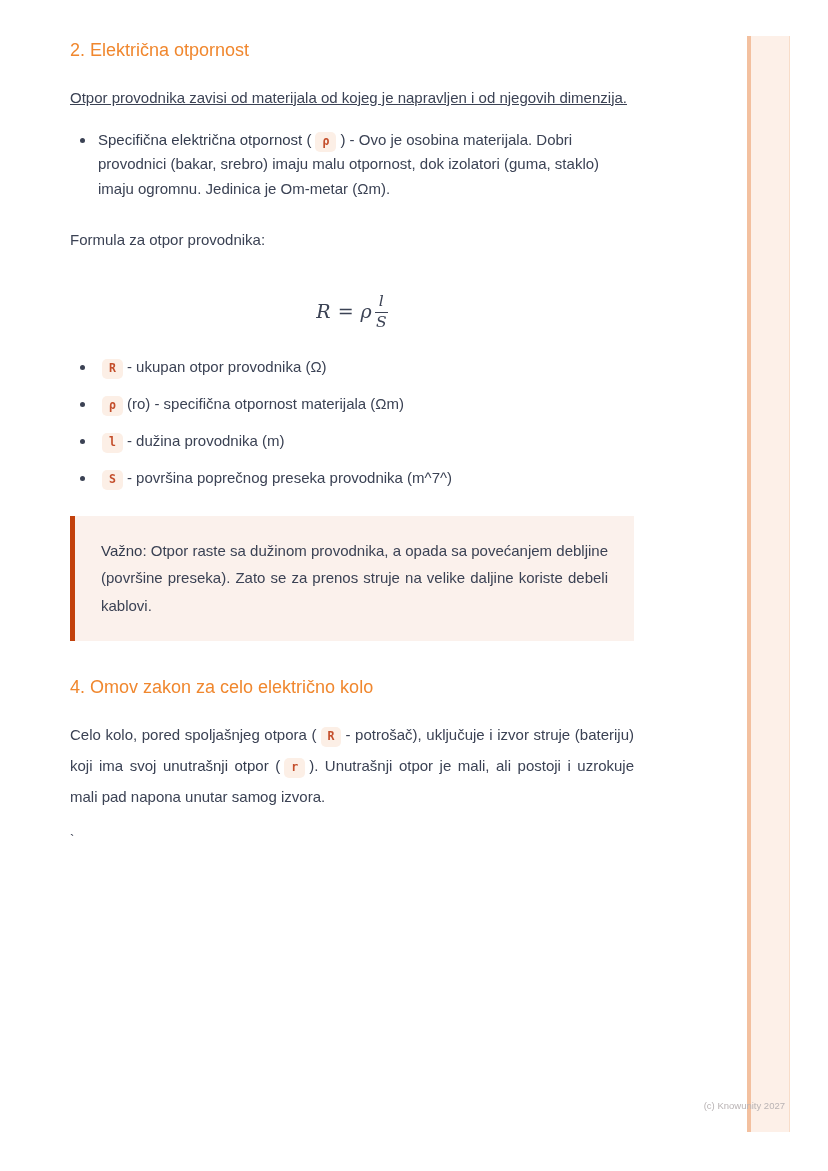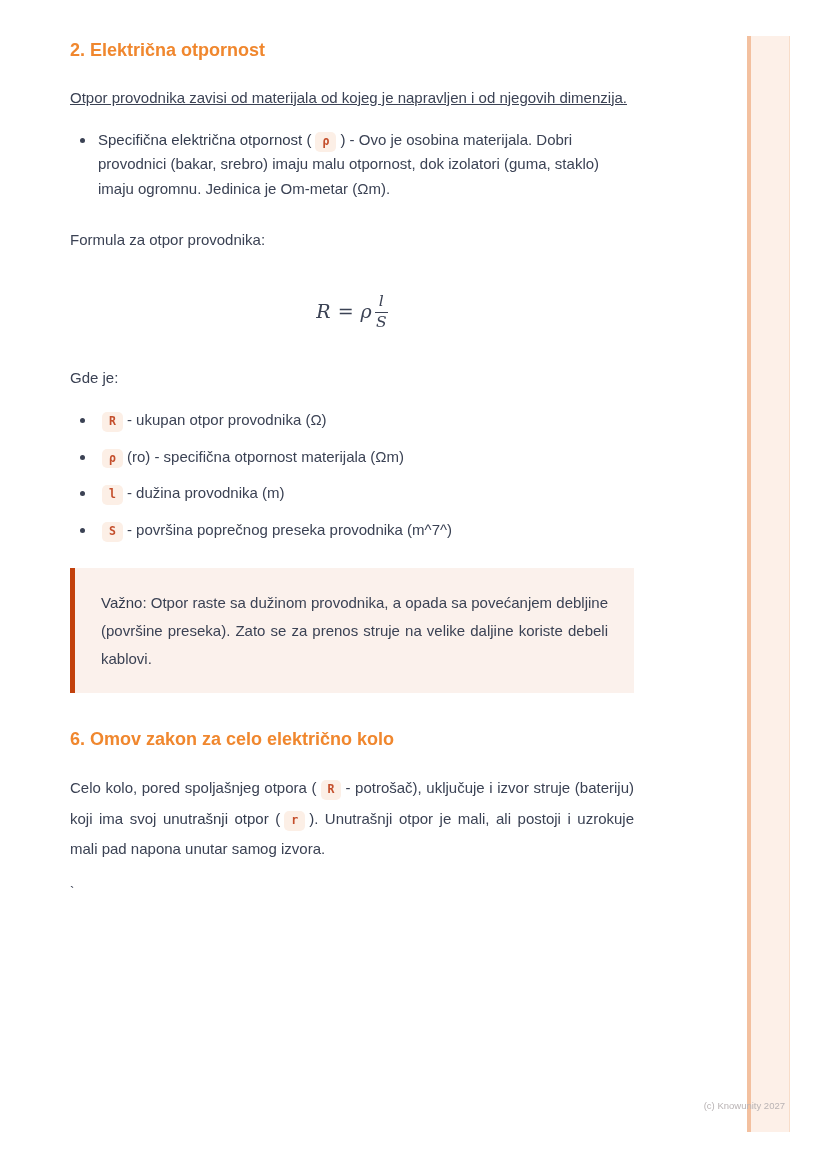--- a/index.html
+++ b/index.html
@@ -38,21 +38,21 @@
   }
   .content {
     position: absolute;
     left: 70px; top: 0;
     width: 564px;
     z-index: 2;
   }
   h2 {
     color: var(--accent);
     font-size: 18px;
-    font-weight: 700;
+    font-weight: 400;
     line-height: 1.15;
     margin: 40px 0 0 0;
   }
   h2.s3 { margin-top: 36px; }
   p.intro {
     margin: 22px 0 0 0;
     line-height: 1.95;
     text-align: justify;
     text-decoration: underline;
   }
@@ -166,42 +166,41 @@
   <div class="formula">
     <span>R</span>
     <span class="eq">=</span>
     <span>ρ</span>
     <span class="frac">
       <span class="num">l</span>
       <span class="den">S</span>
     </span>
   </div>
 
-  <p class="where">Gde je:</p>
 
   <ul class="symbols">
     <li>
       <code class="badge">R</code><span>- ukupan otpor provodnika (Ω)</span>
     </li>
     <li>
       <code class="badge">ρ</code><span>(ro) - specifična otpornost materijala (Ωm)</span>
     </li>
     <li>
       <code class="badge">l</code><span>- dužina provodnika (m)</span>
     </li>
     <li>
       <code class="badge">S</code><span>- površina poprečnog preseka provodnika (m^7^)</span>
     </li>
   </ul>
 
   <div class="callout">
     <span class="b">Važno</span><span>: Otpor raste sa dužinom provodnika, a opada sa povećanjem debljine (površine preseka). Zato se za prenos struje na velike daljine koriste debeli kablovi.</span>
   </div>
 
-  <h2 class="s3">6. Omov zakon za celo električno kolo</h2>
+  <h2 class="s3">4. Omov zakon za celo električno kolo</h2>
 
   <p class="s3-para">
     <span>Celo kolo, pored spoljašnjeg otpora (</span><code class="badge">R</code><span>- potrošač), uključuje i izvor struje (bateriju) koji ima svoj</span>
     <span class="b">unutrašnji otpor (</span><code class="badge">r</code><span class="b">)</span><span>. Unutrašnji otpor je mali, ali postoji i uzrokuje mali pad napona unutar samog izvora.</span>
   </p>
 
   <div class="stray">`</div>
 
 </div>
 

